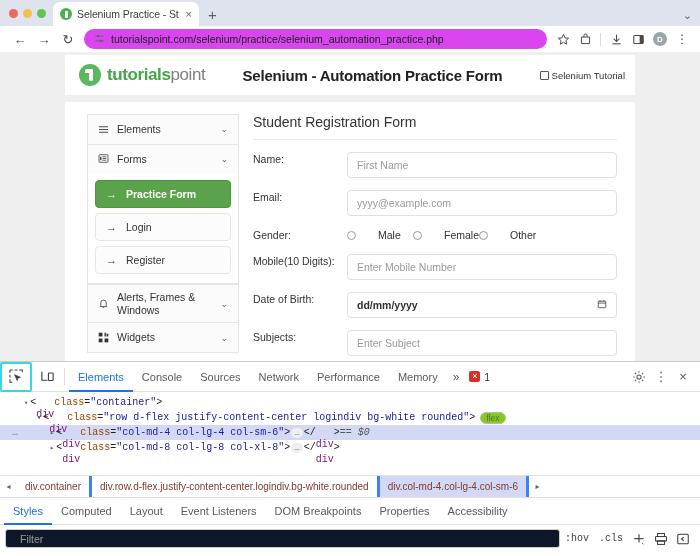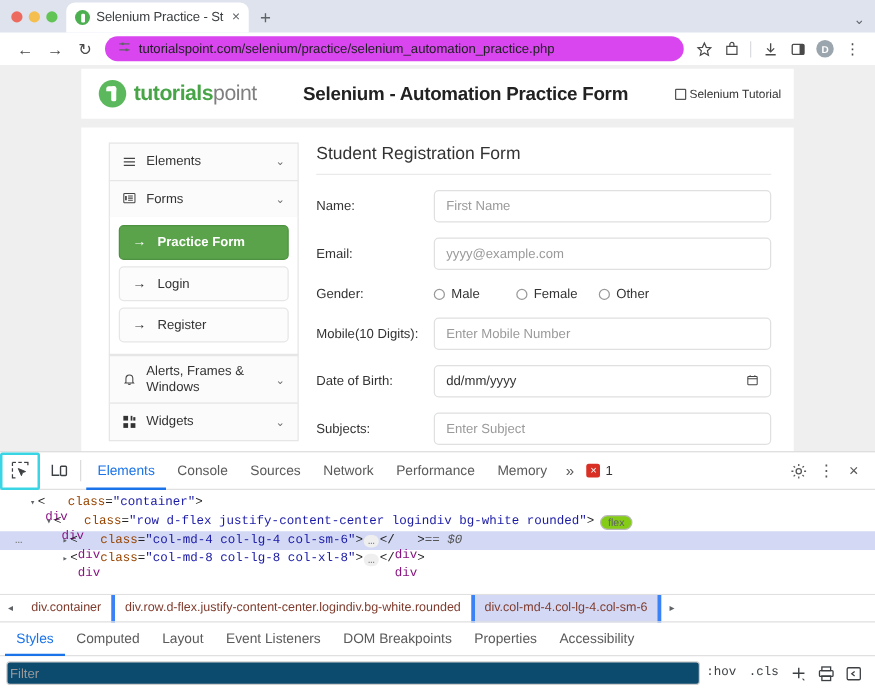--- a/index.html
+++ b/index.html
@@ -147,33 +147,33 @@
     background: #5aa34a; border-color: #4e9140; color: #fff; font-weight: bold;
   }
   .sub-btn:last-child { margin-bottom: 0; }
   .arrow { font-size: 11px; }
 
   
   #form-panel { flex: 1; padding: 0 18px 0 14px; }
   #form-title { font-size: 14px; color: #333; padding-bottom: 9px; }
   #form-title-rule { border-bottom: 1px solid #eaeaea; margin-bottom: 12px; }
 
-  .form-row { display: flex; align-items: center; margin-bottom: 12px; }
+  .form-row { display: flex; margin-bottom: 12px; }
   .form-row .lbl {
     width: 94px; flex: 0 0 94px; font-size: 10.5px; color: #333;
     line-height: 1.35;
   }
   .fld {
     flex: 1; height: 26px; border: 1px solid #dfe0e1; border-radius: 4px;
     display: flex; align-items: center; padding: 0 9px;
     font-size: 10.5px; color: #9a9a9a; background: #fff;
   }
-  .fld.filled { color: #333; }
+  .fld.filled { color: #333; font-weight: bold; }
   .radio-group { flex: 1; display: flex; align-items: center; gap: 0; }
-  .radio-opt { display: flex; align-items: center; gap: 5px; width: 66px; font-size: 10.5px; color: #333; }
+  .radio-opt { display: flex; align-items: center; gap: 22px; width: 66px; font-size: 10.5px; color: #333; }
   .radio-dot {
     width: 9px; height: 9px; border-radius: 50%;
     border: 1px solid #999; background: #fff; flex: 0 0 9px;
   }
   .date-ico { margin-left: auto; font-size: 10px; color: #444; }
 
   
   #devtools {
     height: 191px; background: #fff; border-top: 1px solid #cdcdcd;
     display: flex; flex-direction: column;
@@ -266,22 +266,22 @@
     font-size: 11px; color: #5a5a5a; padding: 0 9px; height: 27px;
     display: flex; align-items: center; white-space: nowrap;
   }
   .st-tab.active { color: #1a73e8; box-shadow: inset 0 -2px 0 #1a73e8; }
   #filter-bar {
     height: 27px; display: flex; align-items: center; gap: 0;
     padding: 0 6px 0 5px;
   }
   #filter-input {
     flex: 1; height: 19px; border: 1px solid #cfcfcf; border-radius: 3px;
-    display: flex; align-items: center; padding: 0 2px;
-    font-size: 10.5px; color: #9a9a9a; background: #0c4a6e;
+    display: flex; align-items: center; padding: 0 14px;
+    font-size: 10.5px; color: #9a9a9a; background: #0f172a;
   }
   .f-btn {
     font-family: "Liberation Mono", monospace; font-size: 10px;
     color: #3c4043; padding: 0 5px; height: 19px; display: flex;
     align-items: center;
   }
   .f-ico { width: 22px; height: 22px; display: flex; align-items: center; justify-content: center; color: #3c4043; font-size: 13px; }
 </style>
 </head>
 <body>

